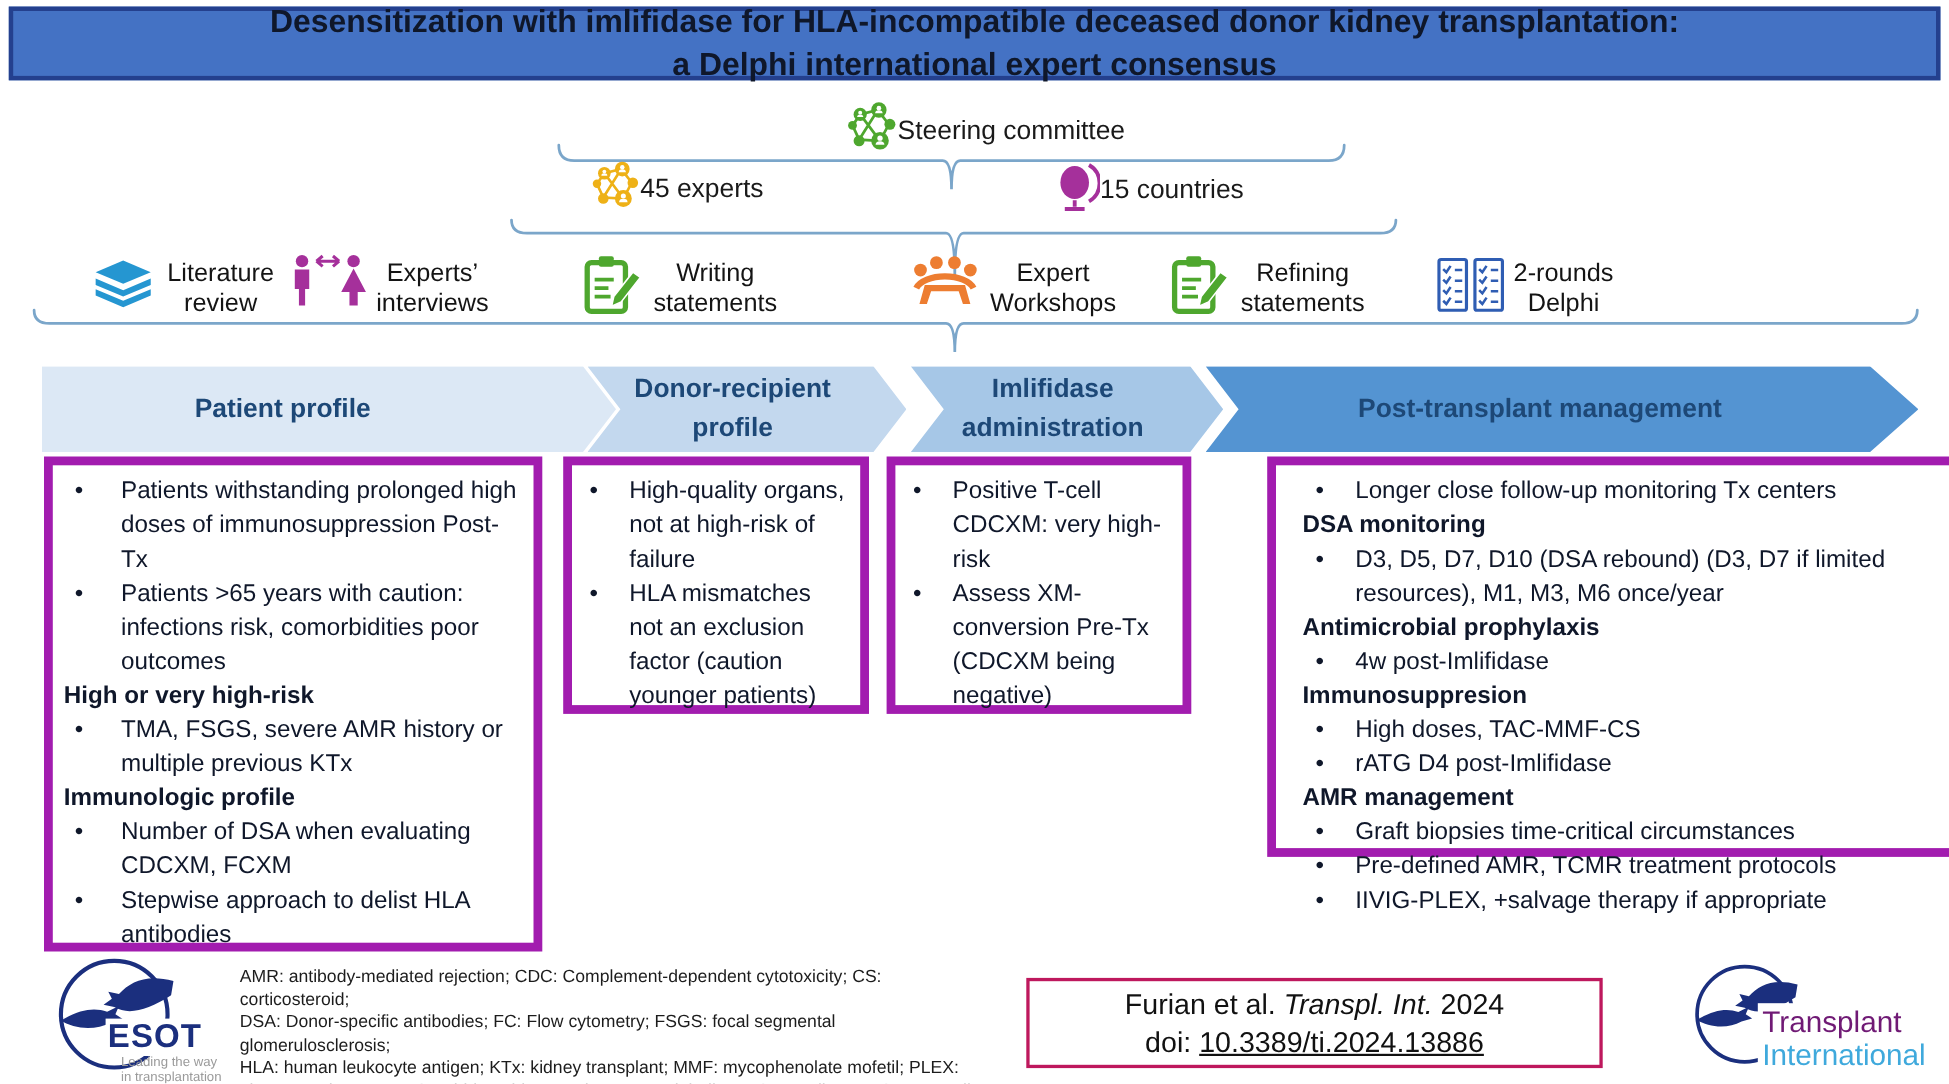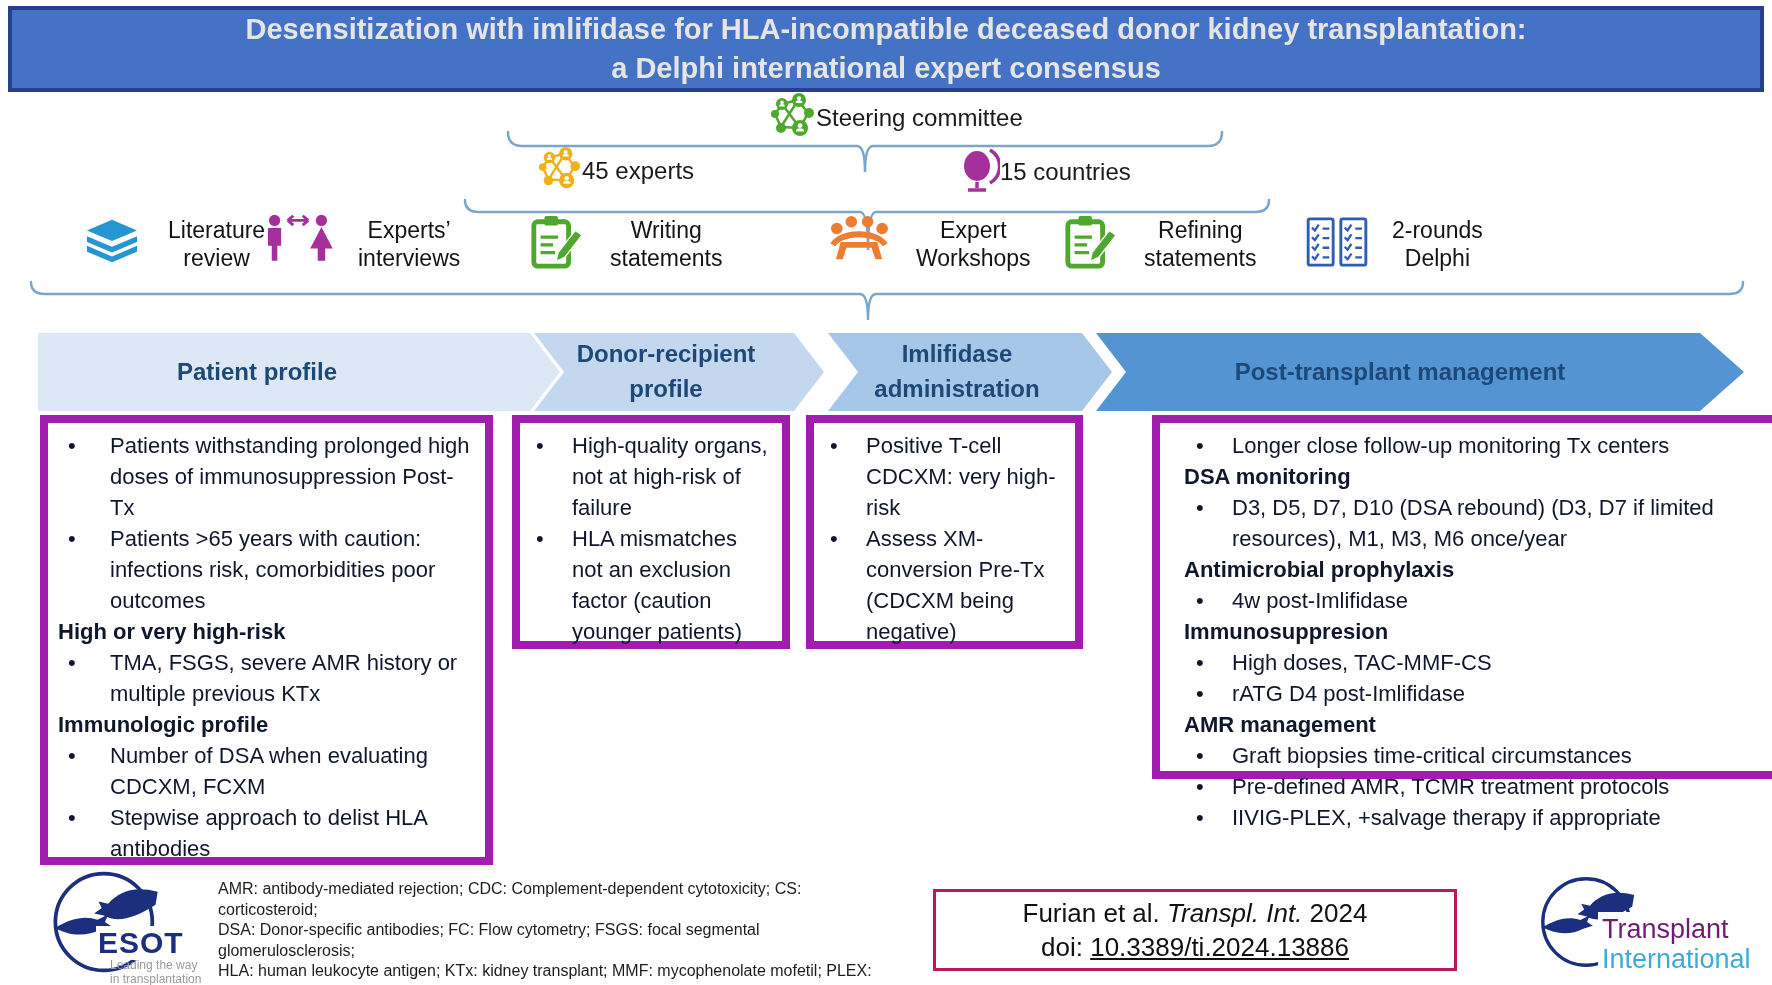--- a/index.html
+++ b/index.html
@@ -2,37 +2,37 @@
 <html><head>
 <meta charset="utf-8">
 <style>
   * { margin:0; padding:0; box-sizing:border-box; }
   html,body { background:#ffffff; }
   body { font-family:"Liberation Sans", sans-serif; }
   .poster { position:relative; width:1772px; height:985px; background:#ffffff; overflow:hidden; }
 
   
   .title-bar {
-    position:absolute; left:8px; top:6px; width:1756px; height:86px;
+    position:absolute; left:8px; top:6px; width:1756px; height:67px;
     background:#4472c4; border:4px solid #24408e;
     display:flex; flex-direction:column; align-items:center; justify-content:center;
-    color:#e5e5e5; font-weight:bold; font-size:29px; line-height:39px; text-align:center;
+    color:#0f172a; font-weight:bold; font-size:29px; line-height:39px; text-align:center;
   }
 
   
   .icon-row { position:absolute; display:flex; align-items:center; }
   .icon-row .lbl { font-size:24px; color:#1a1a1a; white-space:nowrap; }
   .steering-row { left:768px; top:92px; }
   .experts-row  { left:536px; top:146px; }
   .countries-row{ left:958px; top:146px; }
 
   .bracket { position:absolute; }
 
   
-  .wf-item { position:absolute; top:212px; height:64px; display:flex; align-items:center; gap:24px; }
+  .wf-item { position:absolute; top:229px; height:64px; display:flex; align-items:center; gap:8px; }
   .wf-label { font-size:23px; color:#141414; text-align:center; line-height:1.22; }
 
   
   .stage { position:absolute; top:333px; height:78px;
     display:flex; flex-direction:column; align-items:center; justify-content:center;
     color:#1d4877; font-weight:bold; font-size:24px; line-height:1.45; text-align:center; }
   .stage-first { clip-path: polygon(0 0, calc(100% - 30px) 0, 100% 50%, calc(100% - 30px) 100%, 0 100%); }
   .stage-mid   { clip-path: polygon(0 0, calc(100% - 30px) 0, 100% 50%, calc(100% - 30px) 100%, 0 100%, 30px 50%); }
   .stage-last  { clip-path: polygon(0 0, calc(100% - 44px) 0, 100% 50%, calc(100% - 44px) 100%, 0 100%, 30px 50%); }
   .s1 { left:38px;  width:522px; background:#dce8f5; padding-right:84px; }

